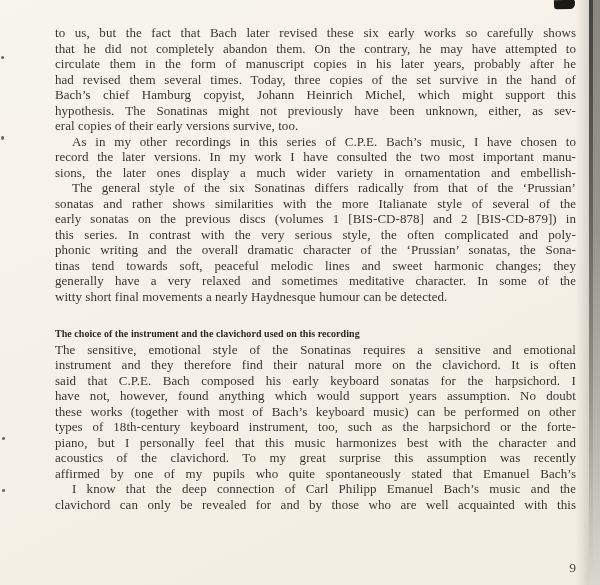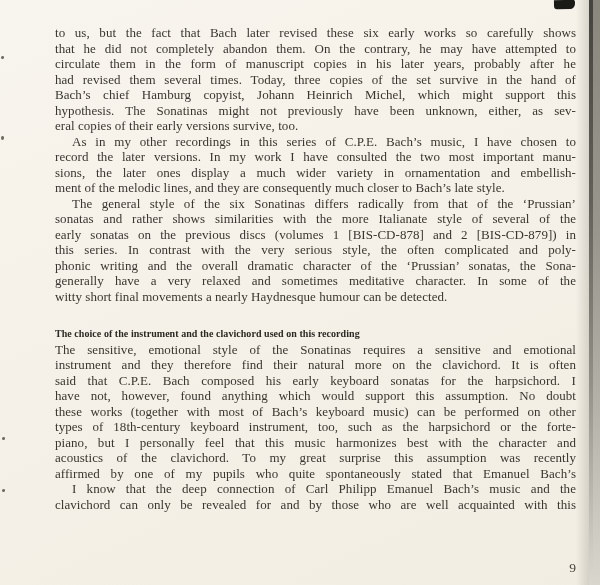--- a/index.html
+++ b/index.html
@@ -82,33 +82,33 @@
       <div class="line">to us, but the fact that Bach later revised these six early works so carefully shows</div>
       <div class="line">that he did not completely abandon them. On the contrary, he may have attempted to</div>
       <div class="line">circulate them in the form of manuscript copies in his later years, probably after he</div>
       <div class="line">had revised them several times. Today, three copies of the set survive in the hand of</div>
       <div class="line">Bach’s chief Hamburg copyist, Johann Heinrich Michel, which might support this</div>
       <div class="line">hypothesis. The Sonatinas might not previously have been unknown, either, as sev-</div>
       <div class="line line--left">eral copies of their early versions survive, too.</div>
       <div class="line line--indent">As in my other recordings in this series of C.P.E. Bach’s music, I have chosen to</div>
       <div class="line">record the later versions. In my work I have consulted the two most important manu-</div>
       <div class="line">sions, the later ones display a much wider variety in ornamentation and embellish-</div>
-      <div class="line line--left">ment of the melodic lines, and they are consequently much closer to Bach’s late style.</div>
       <div class="line line--indent">The general style of the six Sonatinas differs radically from that of the ‘Prussian’</div>
       <div class="line">sonatas and rather shows similarities with the more Italianate style of several of the</div>
       <div class="line">early sonatas on the previous discs (volumes 1 [BIS-CD-878] and 2 [BIS-CD-879]) in</div>
       <div class="line">this series. In contrast with the very serious style, the often complicated and poly-</div>
       <div class="line">phonic writing and the overall dramatic character of the ‘Prussian’ sonatas, the Sona-</div>
+      <div class="line">tinas tend towards soft, peaceful melodic lines and sweet harmonic changes; they</div>
       <div class="line">generally have a very relaxed and sometimes meditative character. In some of the</div>
       <div class="line line--left">witty short final movements a nearly Haydnesque humour can be detected.</div>
       <div class="line line--heading">The choice of the instrument and the clavichord used on this recording</div>
       <div class="line">The sensitive, emotional style of the Sonatinas requires a sensitive and emotional</div>
       <div class="line">instrument and they therefore find their natural more on the clavichord. It is often</div>
       <div class="line">said that C.P.E. Bach composed his early keyboard sonatas for the harpsichord. I</div>
-      <div class="line">have not, however, found anything which would support this assumption. No doubt</div>
+      <div class="line">have not, however, found anything which would support years assumption. No doubt</div>
       <div class="line">these works (together with most of Bach’s keyboard music) can be performed on other</div>
       <div class="line">types of 18th-century keyboard instrument, too, such as the harpsichord or the forte-</div>
       <div class="line">piano, but I personally feel that this music harmonizes best with the character and</div>
       <div class="line">acoustics of the clavichord. To my great surprise this assumption was recently</div>
       <div class="line">affirmed by one of my pupils who quite spontaneously stated that Emanuel Bach’s</div>
       <div class="line line--indent">I know that the deep connection of Carl Philipp Emanuel Bach’s music and the</div>
       <div class="line">clavichord can only be revealed for and by those who are well acquainted with this</div>
     </div>
 
   <div class="page-number">9</div>

